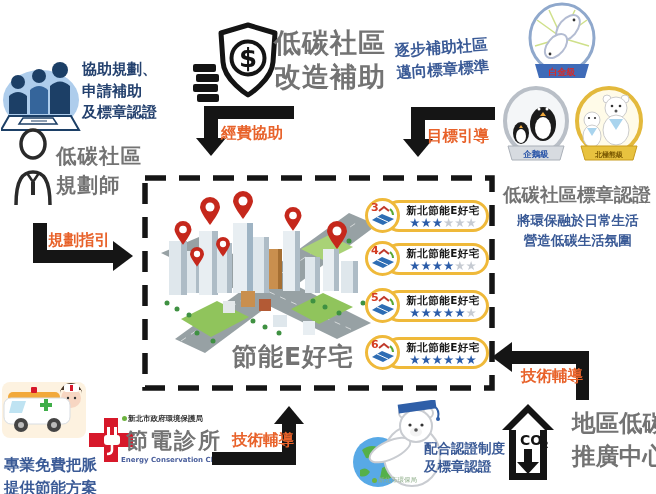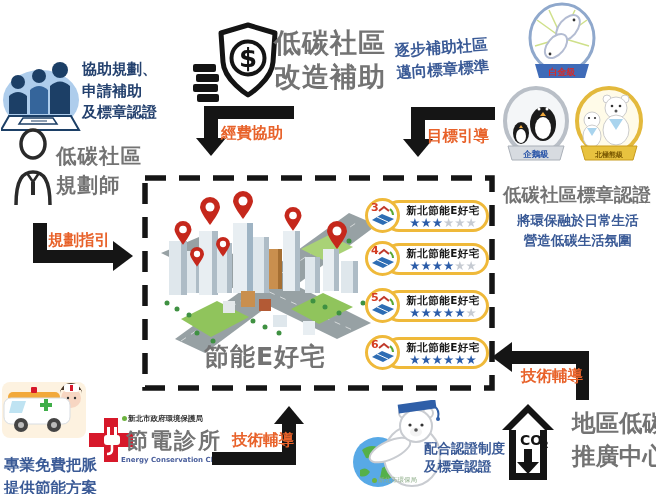--- a/index.html
+++ b/index.html
@@ -15,21 +15,21 @@
   .alabel{position:absolute;color:var(--orange);font-weight:bold;font-size:15.5px;white-space:nowrap;}
   .blue{color:var(--text-blue);font-weight:bold;}
   .navy{color:var(--navy);font-weight:800;}
   .blk{color:#737373;font-weight:800;}
   .assist{left:82px;top:59px;font-size:15px;line-height:21.5px;}
   .planner-title{left:56px;top:142px;font-size:20.5px;line-height:29px;letter-spacing:1px;}
   .subsidy-title{left:274px;top:26px;font-size:27px;line-height:34px;letter-spacing:1px;}
   .subsidy-desc{left:394px;top:40px;font-size:15.5px;line-height:22px;transform:rotate(-4deg);transform-origin:left top;white-space:nowrap;}
   .cert-title{left:503px;top:182px;font-size:18.5px;white-space:nowrap;}
   .cert-desc{left:517px;top:210px;font-size:13.5px;line-height:20px;text-align:center;white-space:nowrap;}
-  .box-title{left:204px;top:340px;width:150px;text-align:left;font-size:25px;letter-spacing:1px;}
+  .box-title{left:204px;top:340px;width:150px;text-align:right;font-size:25px;letter-spacing:1px;}
   .pill{position:absolute;left:383px;width:106px;height:32px;border:3px solid var(--pill-yellow);
         border-radius:17px;background:#fff;box-sizing:border-box;display:flex;flex-direction:column;
         align-items:center;justify-content:flex-end;padding-left:14px;}
   .plabel{font-size:10.5px;font-weight:bold;color:#141414;line-height:12px;white-space:nowrap;letter-spacing:.5px;}
   .pstars{display:flex;line-height:13px;}
   .star{font-size:12.5px;}
   .star.filled{color:var(--star-blue);}
   .star.empty{color:var(--star-gray);}
   .lvl-badge{position:absolute;left:365px;width:35px;height:35px;border:3px solid var(--pill-yellow);
              border-radius:50%;background:#fff;box-sizing:border-box;z-index:2;}

